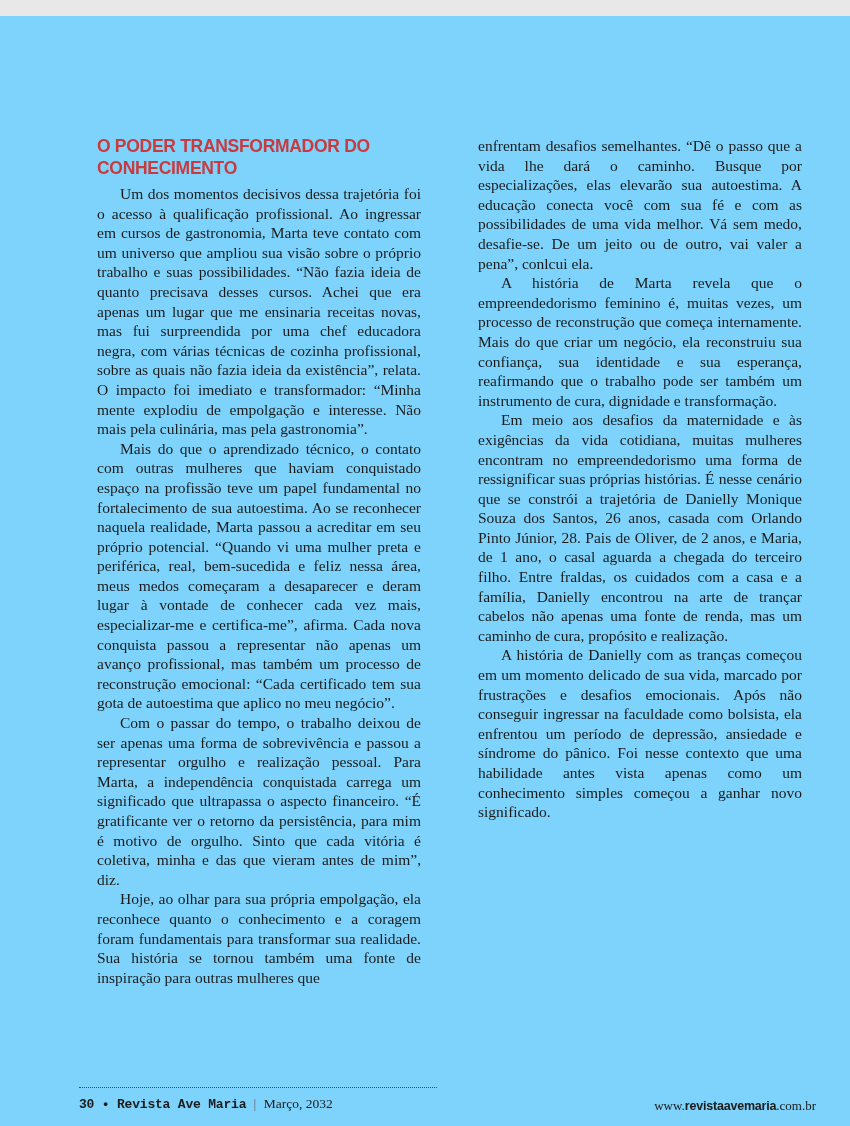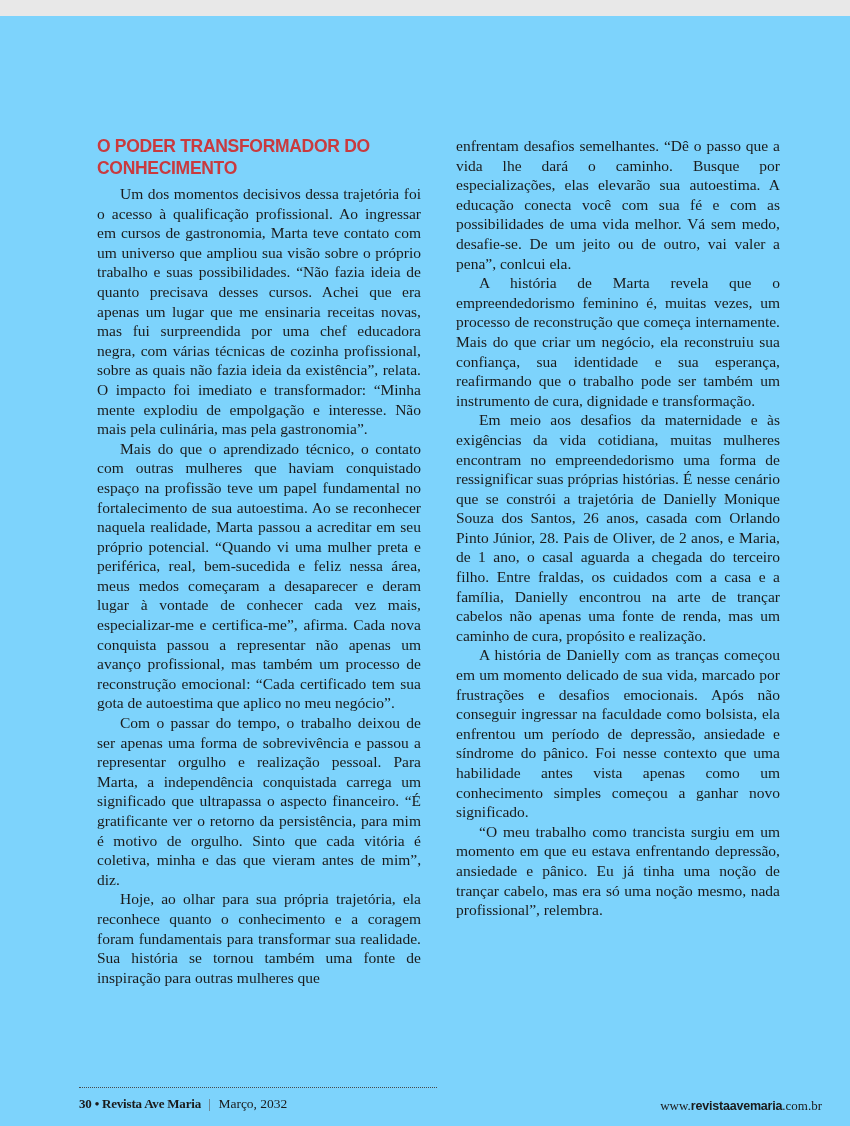--- a/index.html
+++ b/index.html
@@ -16,21 +16,21 @@
   }
   .col {
     position: absolute;
     top: 120px;
     width: 324px;
     font-size: 15.5px;
     line-height: 19.6px;
     text-align: justify;
   }
   .col-left  { left: 97px;  }
-  .col-right { left: 456px; }
+  .col-right { left: 478px; }
   .col p { margin: 0; }
   .col p.indent { text-indent: 23px; font-family: Liberation Serif, serif; }
   h2.sec-heading {
     font-family: "Liberation Sans", "DejaVu Sans", sans-serif;
     font-weight: 700;
     color: var(--accent, #c93a3e);
     font-size: 17.5px;
     line-height: 21.5px;
     letter-spacing: -0.3px;
     text-align: left;
@@ -46,33 +46,33 @@
     border-top: 1.5px dotted #4a4a4a;
   }
   .footer-left {
     position: absolute;
     left: 79px;
     top: 1080px;
     font-size: 13.5px;
     white-space: nowrap;
   }
   .footer-left .f-bold {
-    font-family: Liberation Serif, serif;
+    font-family: Liberation Mono, monospace;
     font-weight: 700;
     font-size: 13px;
     letter-spacing: -0.2px;
   }
   .footer-left .f-sep {
     color: #666;
     font-weight: 400;
     margin: 0 4px;
   }
   .footer-right {
     position: absolute;
-    right: 60px;
+    right: 66px;
     top: 1082px;
     font-size: 13px;
     white-space: nowrap;
     text-align: right;
   }
   .footer-right .f-url-bold {
     font-family: "Liberation Sans", "DejaVu Sans", sans-serif;
     font-weight: 700;
     font-size: 12.5px;
     letter-spacing: -0.2px;
@@ -81,29 +81,28 @@
 </head>
 <body>
 
 <div class="page">
 
   <div class="col col-left">
     <h2 class="sec-heading">O PODER TRANSFORMADOR DO CONHECIMENTO</h2>
     <p class="indent">Um dos momentos decisivos dessa trajetória foi o acesso à qualificação profissional. Ao ingressar em cursos de gastronomia, Marta teve contato com um universo que ampliou sua visão sobre o próprio trabalho e suas possibilidades. “Não fazia ideia de quanto precisava desses cursos. Achei que era apenas um lugar que me ensinaria receitas novas, mas fui surpreendida por uma chef educadora negra, com várias técnicas de cozinha profissional, sobre as quais não fazia ideia da existência”, relata. O impacto foi imediato e transformador: “Minha mente explodiu de empolgação e interesse. Não mais pela culinária, mas pela gastronomia”.</p>
     <p class="indent">Mais do que o aprendizado técnico, o contato com outras mulheres que haviam conquistado espaço na profissão teve um papel fundamental no fortalecimento de sua autoestima. Ao se reconhecer naquela realidade, Marta passou a acreditar em seu próprio potencial. “Quando vi uma mulher preta e periférica, real, bem-sucedida e feliz nessa área, meus medos começaram a desaparecer e deram lugar à vontade de conhecer cada vez mais, especializar-me e certifica-me”, afirma. Cada nova conquista passou a representar não apenas um avanço profissional, mas também um processo de reconstrução emocional: “Cada certificado tem sua gota de autoestima que aplico no meu negócio”.</p>
     <p class="indent">Com o passar do tempo, o trabalho deixou de ser apenas uma forma de sobrevivência e passou a representar orgulho e realização pessoal. Para Marta, a independência conquistada carrega um significado que ultrapassa o aspecto financeiro. “É gratificante ver o retorno da persistência, para mim é motivo de orgulho. Sinto que cada vitória é coletiva, minha e das que vieram antes de mim”, diz.</p>
-    <p class="indent">Hoje, ao olhar para sua própria trajetória, ela reconhece quanto o conhecimento e a coragem foram fundamentais para transformar sua realidade. Sua história se tornou também uma fonte de inspiração para outras mulheres que</p>
+    <p class="indent">Hoje, ao olhar para sua própria empolgação, ela reconhece quanto o conhecimento e a coragem foram fundamentais para transformar sua realidade. Sua história se tornou também uma fonte de inspiração para outras mulheres que</p>
   </div>
 
   <div class="col col-right">
     <p>enfrentam desafios semelhantes. “Dê o passo que a vida lhe dará o caminho. Busque por especializações, elas elevarão sua autoestima. A educação conecta você com sua fé e com as possibilidades de uma vida melhor. Vá sem medo, desafie-se. De um jeito ou de outro, vai valer a pena”, conlcui ela.</p>
     <p class="indent">A história de Marta revela que o empreendedorismo feminino é, muitas vezes, um processo de reconstrução que começa internamente. Mais do que criar um negócio, ela reconstruiu sua confiança, sua identidade e sua esperança, reafirmando que o trabalho pode ser também um instrumento de cura, dignidade e transformação.</p>
     <p class="indent">Em meio aos desafios da maternidade e às exigências da vida cotidiana, muitas mulheres encontram no empreendedorismo uma forma de ressignificar suas próprias histórias. É nesse cenário que se constrói a trajetória de Danielly Monique Souza dos Santos, 26 anos, casada com Orlando Pinto Júnior, 28. Pais de Oliver, de 2 anos, e Maria, de 1 ano, o casal aguarda a chegada do terceiro filho. Entre fraldas, os cuidados com a casa e a família, Danielly encontrou na arte de trançar cabelos não apenas uma fonte de renda, mas um caminho de cura, propósito e realização.</p>
     <p class="indent">A história de Danielly com as tranças começou em um momento delicado de sua vida, marcado por frustrações e desafios emocionais. Após não conseguir ingressar na faculdade como bolsista, ela enfrentou um período de depressão, ansiedade e síndrome do pânico. Foi nesse contexto que uma habilidade antes vista apenas como um conhecimento simples começou a ganhar novo significado.</p>
-    <p class="indent">“O meu trabalho como trancista surgiu em um momento em que eu estava enfrentando depressão, ansiedade e pânico. Eu já tinha uma noção de trançar cabelo, mas era só uma noção mesmo, nada profissional”, relembra.</p>
   </div>
 
   <div class="footer-rule"></div>
 
   <div class="footer-left">
     <span class="f-bold">30 • Revista Ave Maria</span>
     <span class="f-sep">|</span>
     <span class="f-date">Março, 2032</span>
   </div>
 

